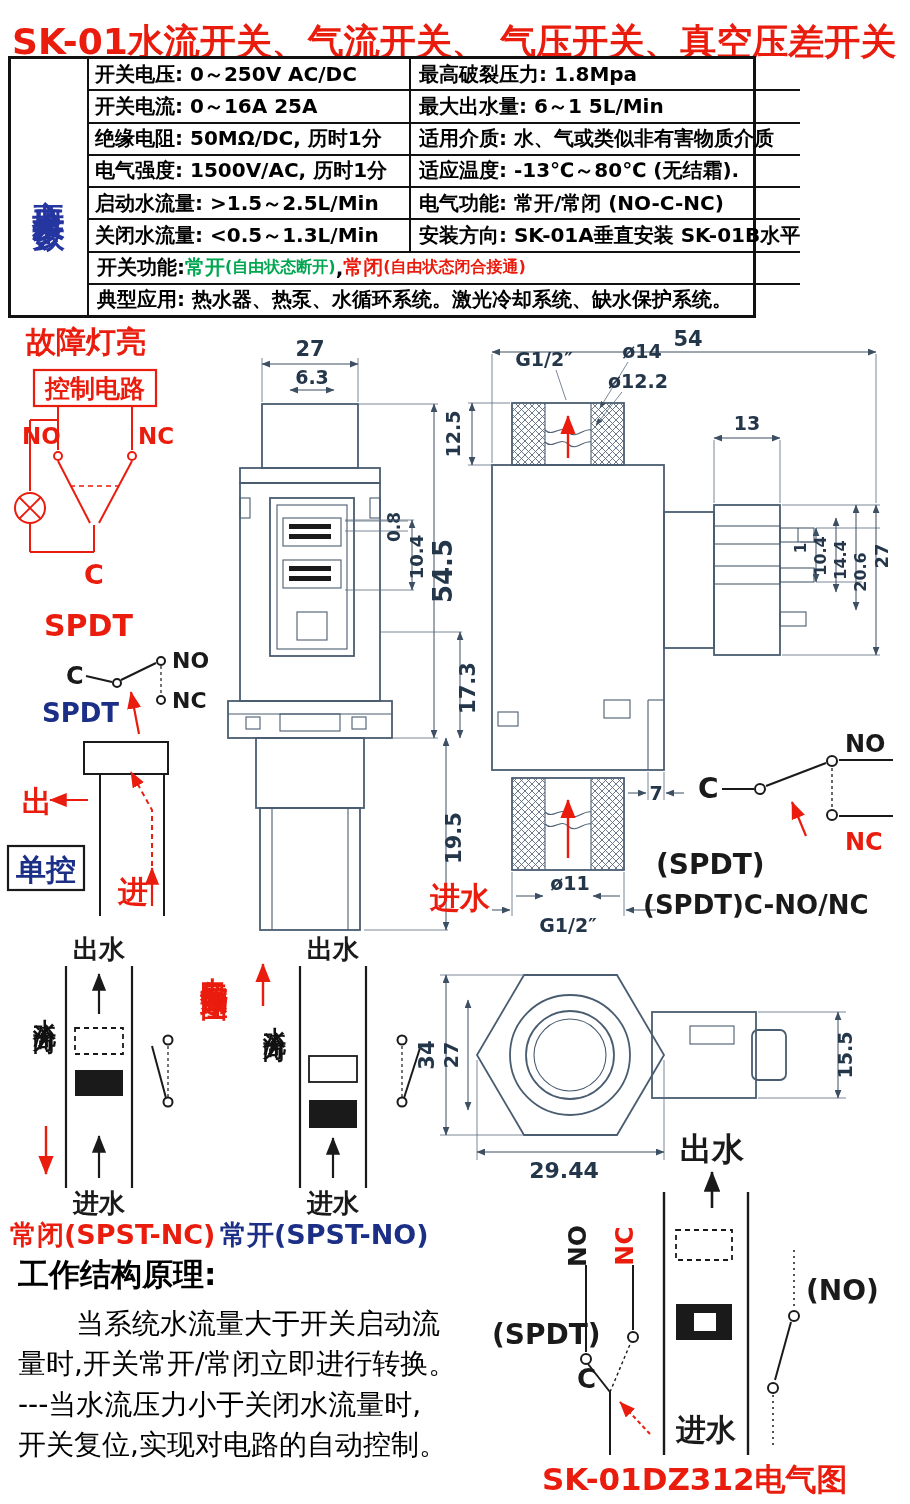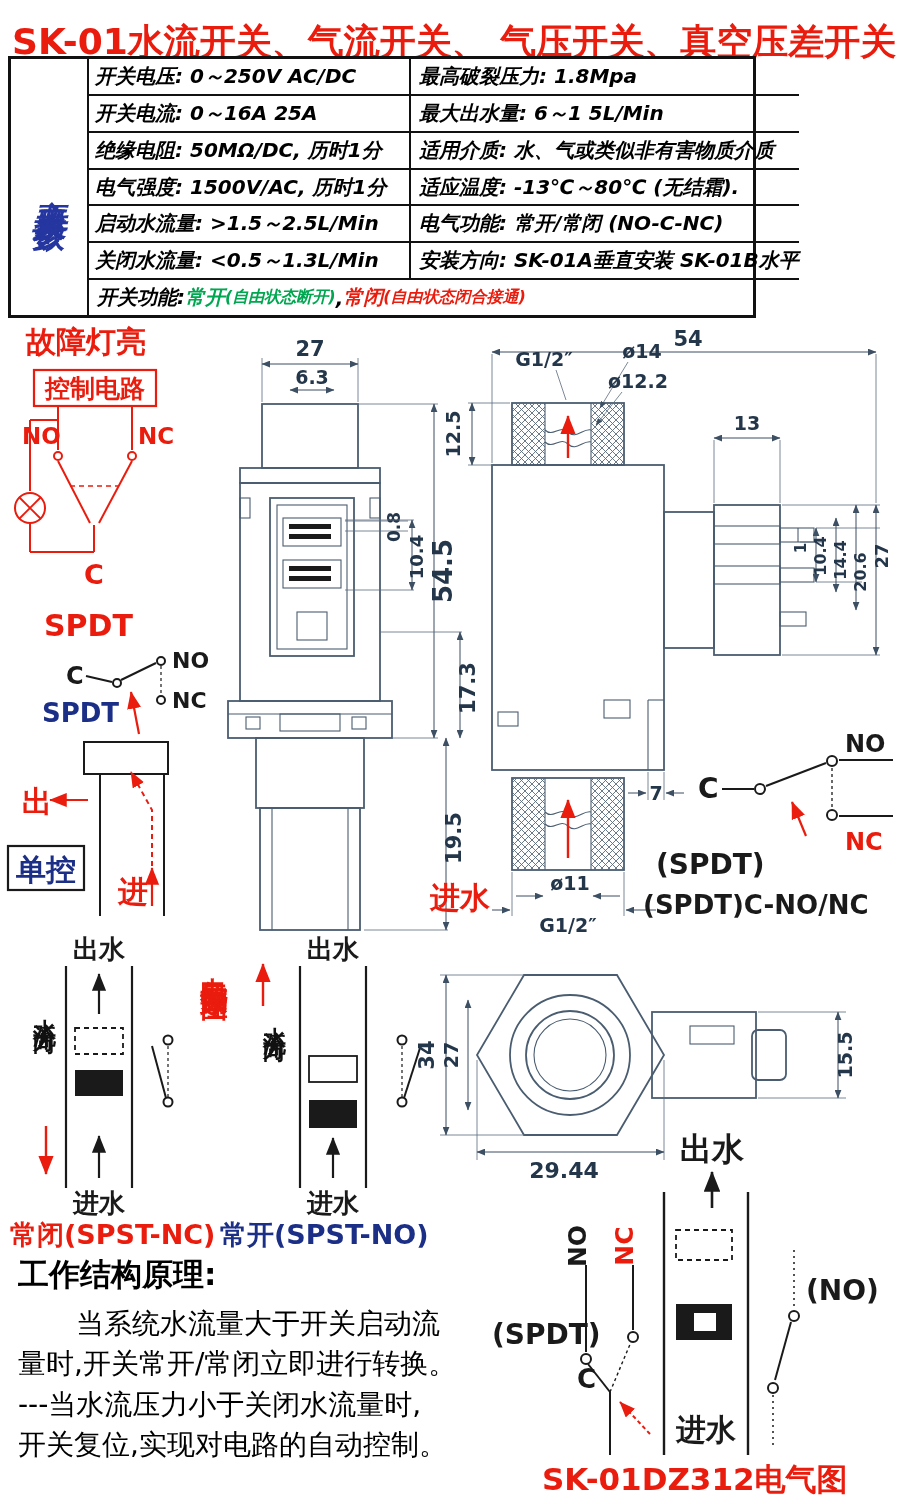--- a/index.html
+++ b/index.html
@@ -2,21 +2,21 @@
 <html><head>
 <meta charset="utf-8">
 <style>
   html,body{margin:0;padding:0;background:#888;}
   .page{position:relative;width:910px;height:1504px;background:#fff;overflow:hidden;
         font-family:"DejaVu Sans","Liberation Sans",sans-serif;}
   .abs{position:absolute;}
   
   .title{left:12px;top:18px;font-size:36px;font-weight:bold;color:#ea1c0d;white-space:nowrap;}
   
-  .spec-table{left:8px;top:56px;width:748px;height:262px;border:3px solid #111;display:flex;background:#fff;box-sizing:border-box;font-style:italic;}
+  .spec-table{left:8px;top:56px;width:748px;height:262px;border:3px solid #111;display:flex;background:#fff;box-sizing:border-box;}
   .vh{width:76px;border-right:2.5px solid #111;display:flex;align-items:center;justify-content:center;
       writing-mode:vertical-lr;text-orientation:upright;font-size:32px;font-weight:bold;color:#2536a0;letter-spacing:4px;}
   .rows{flex:1;display:flex;flex-direction:column;}
   .trow{flex:1;display:flex;border-bottom:2px solid #111;min-height:0;}
   .trow:last-child{border-bottom:none;}
   .cl{width:314px;border-right:2px solid #111;display:flex;align-items:center;padding-left:6px;font-size:20px;font-weight:600;color:#000;white-space:nowrap;}
   .cr{flex:1;display:flex;align-items:center;padding-left:8px;font-size:20px;font-weight:600;color:#000;white-space:nowrap;}
   .cspan{flex:1;display:flex;align-items:center;padding-left:8px;font-size:20px;font-weight:600;color:#000;white-space:nowrap;}
   .green{color:#00a650;} .redt{color:#ea1c0d;} .paren{font-size:16px;}
   
@@ -78,20 +78,23 @@
       </div>
       <div class="trow">
         <div class="cr">
           <span>开关功能: </span>
           <span class="green">常开</span>
           <span class="green paren">(自由状态断开)</span>
           <span>,</span>
           <span class="redt">常闭</span>
           <span class="redt paren">(自由状态闭合接通)</span>
         </div>
+      </div>
+      <div class="trow">
+        <div class="cspan">典型应用: 热水器、热泵、水循环系统。激光冷却系统、缺水保护系统。</div>
       </div>
     </div>
   </div>
 
   <svg class="abs" style="left:0;top:325px;" width="910" height="1179" viewBox="0 325 910 1179">
     <defs>
       <marker id="ma" viewBox="0 0 10 8" refX="9.5" refY="4" markerWidth="9" markerHeight="7" orient="auto-start-reverse">
         <path d="M0,0 L10,4 L0,8 Z" fill="#3d4f63"></path>
         </marker>
       <marker id="mr" viewBox="0 0 10 8" refX="9.5" refY="4" markerWidth="8" markerHeight="6.5" orient="auto-start-reverse">

